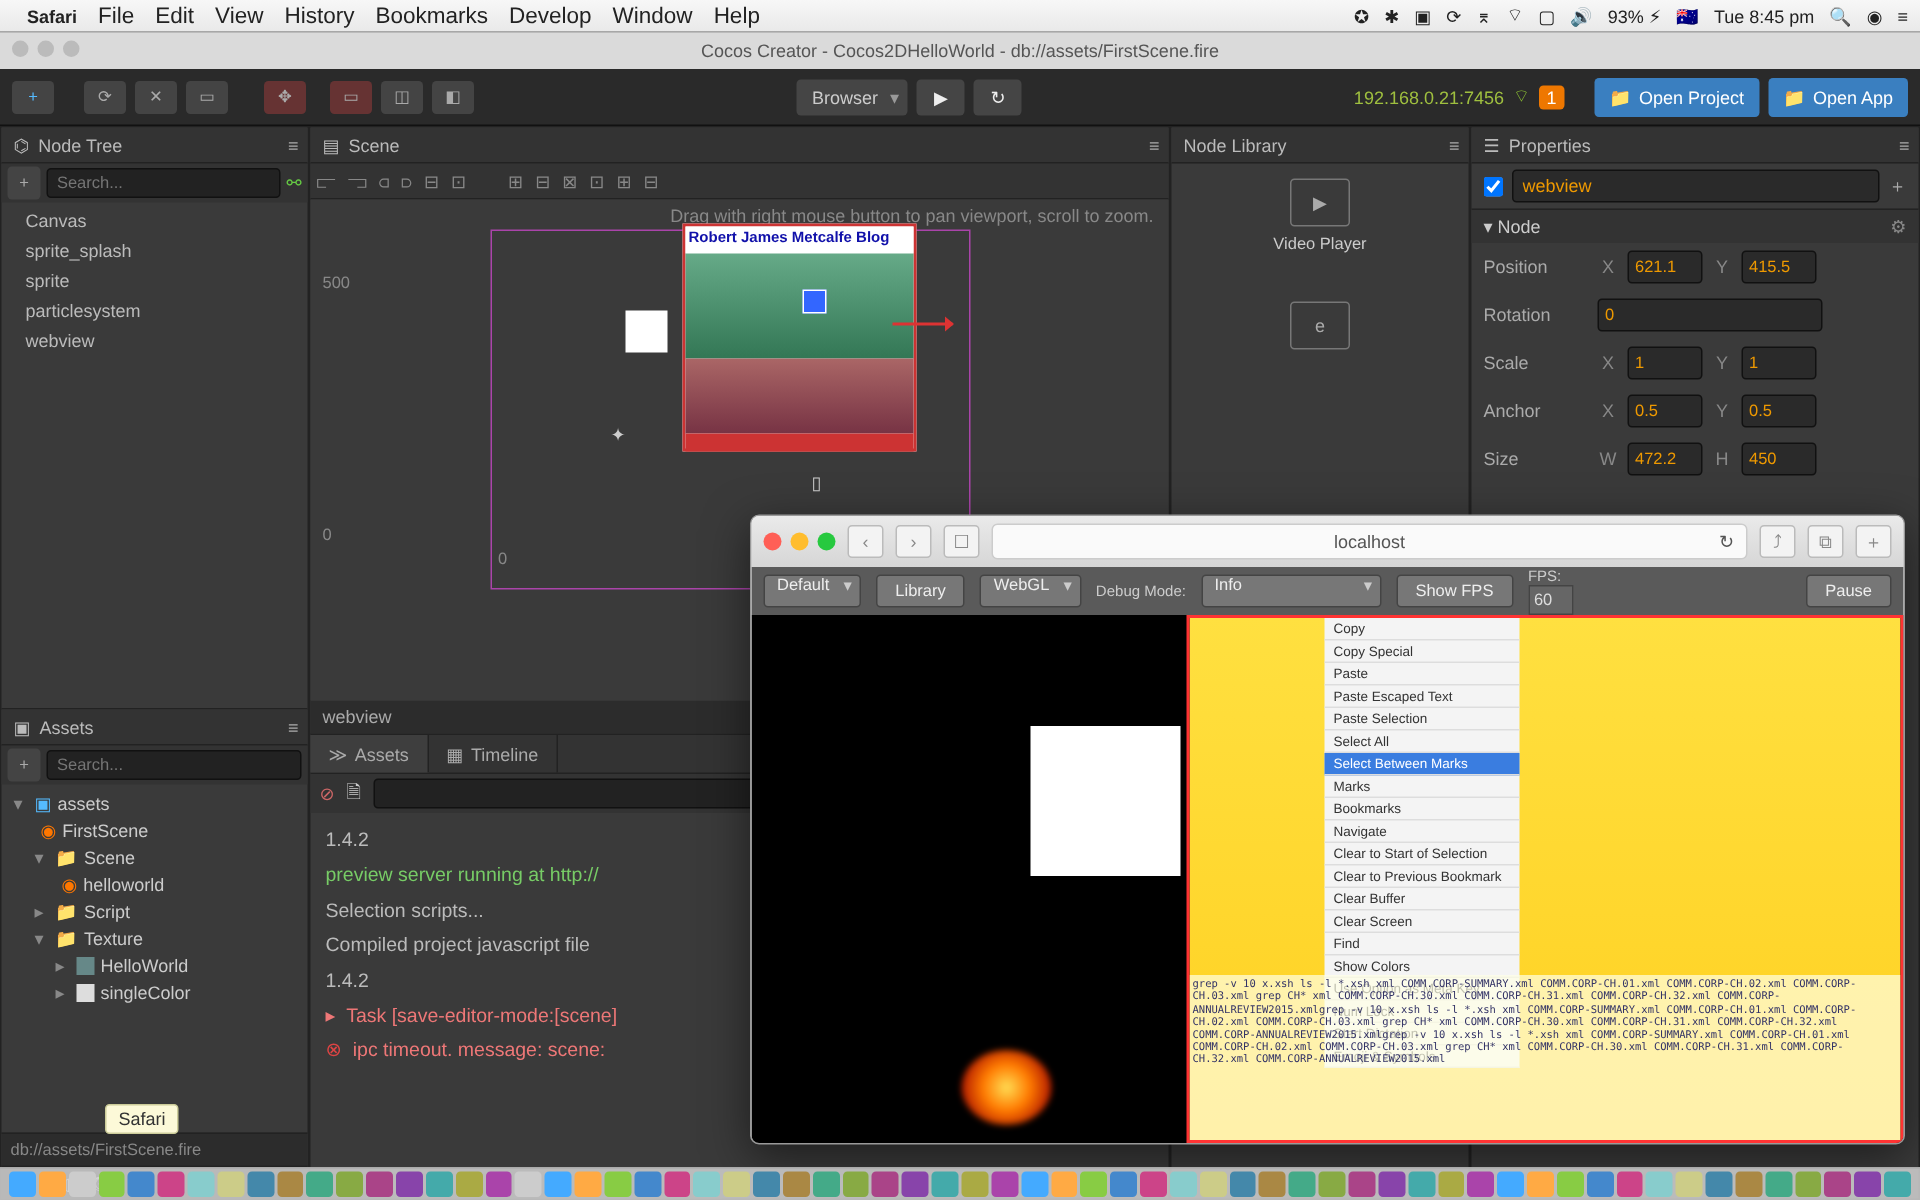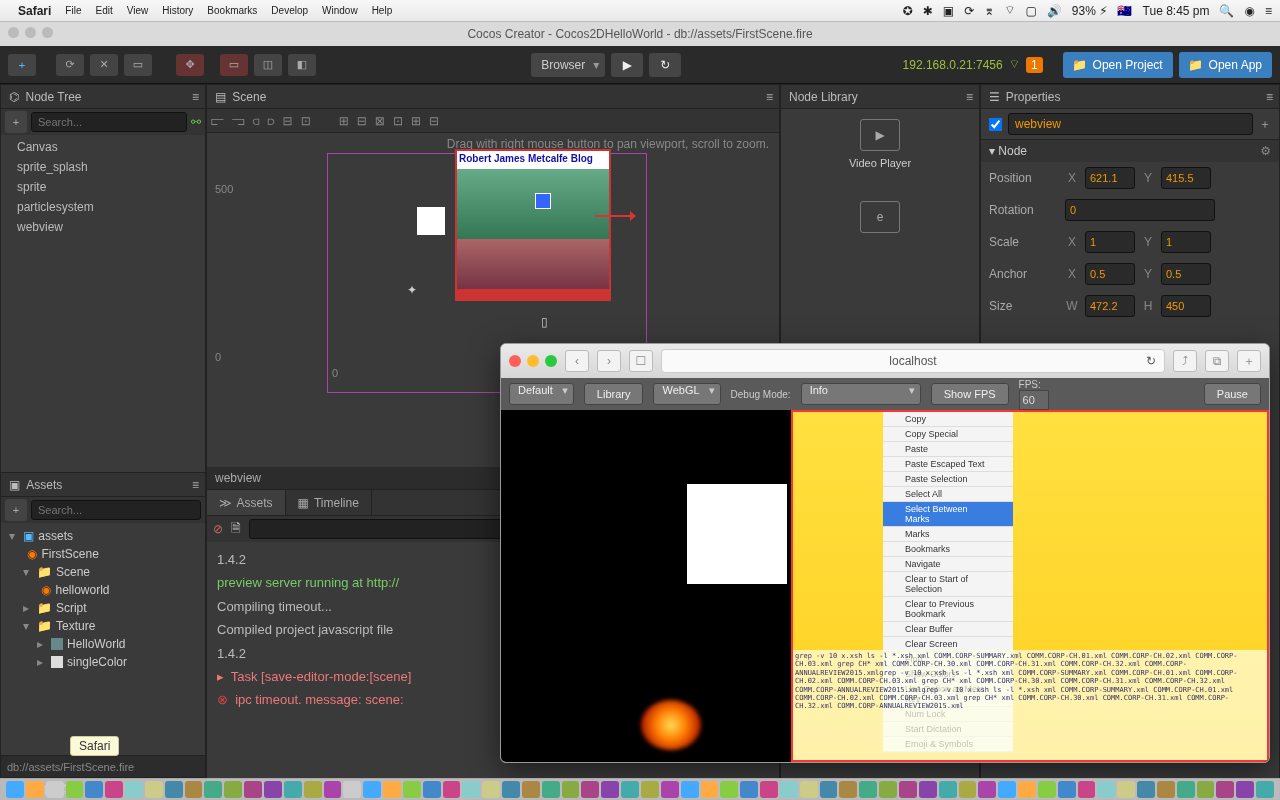--- a/index.html
+++ b/index.html
@@ -2,21 +2,21 @@
 <html><head>
 <meta charset="utf-8">
 <style>
 * { margin:0; padding:0; box-sizing:border-box; font-family:-apple-system,BlinkMacSystemFont,"Helvetica Neue",sans-serif; }
 body { width:1280px; height:800px; background:#3a3a3a; overflow:hidden; position:relative; font-size:12px; color:#ccc; }
 
 
 .menubar { height:22px; background:linear-gradient(#f7f7f7,#e9e9e9); display:flex; align-items:center; padding:0 8px; border-bottom:1px solid #bbb; color:#222; }
 .menubar .apple { font-size:14px; margin-right:10px; }
 .menubar .app { font-weight:700; margin-right:14px; }
-.menubar .m { margin-right:14px; font-size:10px; }
+.menubar .m { margin-right:14px; font-size:15px; }
 .menubar .tray { margin-left:auto; display:flex; align-items:center; gap:10px; }
 .menubar .tray span { font-size:12px; }
 
 
 .cocos-title { height:24px; background:#dadada; text-align:center; color:#555; font-size:12px; line-height:24px; position:relative; }
 .cocos-title .dots { position:absolute; left:8px; top:5px; display:flex; gap:6px; }
 .dot { width:11px; height:11px; border-radius:50%; background:#bbb; }
 
 
 .toolbar { height:38px; background:#2a2a2a; border-bottom:1px solid #111; display:flex; align-items:center; padding:0 8px; gap:6px; }
@@ -111,21 +111,21 @@
 .sel::after { content:"▾"; position:absolute; right:5px; color:#ccc; }
 .sbtn { padding:0 12px; height:22px; background:#777; border:1px solid #444; border-radius:3px; color:#eee; font-size:11px; display:flex; align-items:center; }
 .dlabel { color:#ccc; font-size:10px; line-height:1.1; }
 .fpsbox { width:30px; height:20px; background:#666; border:1px solid #444; color:#ddd; font-size:11px; padding:0 3px; display:flex; align-items:center; }
 .safari .page { flex:1; background:#000; display:flex; position:relative; }
 .game-left { flex:0 0 290px; position:relative; }
 .game-left .whiteblock { position:absolute; left:186px; top:74px; width:100px; height:100px; background:#fff; }
 .explosion { position:absolute; left:140px; bottom:12px; width:60px; height:50px; background:radial-gradient(circle,#ffde55 0%,#ff7a00 40%,#a10 80%,transparent 100%); border-radius:50%; filter:blur(2px); }
 .blogimg { flex:1; background:linear-gradient(#ffe040,#ffd020); border:2px solid #f33; position:relative; overflow:hidden; }
 .blogimg .menu { position:absolute; left:90px; top:0; width:130px; background:#f4f4f4; font-size:9px; color:#333; }
-.blogimg .menu div { padding:2px 22px; border-bottom:1px solid #ddd; }
+.blogimg .menu div { padding:2px 6px; border-bottom:1px solid #ddd; }
 .blogimg .menu .hl { background:#3a7de0; color:#fff; }
 .termlines { position:absolute; left:0; right:0; bottom:0; height:110px; background:rgba(255,255,230,0.7); font-family:Menlo,monospace; font-size:7px; color:#336; padding:2px; overflow:hidden; line-height:1.2; }
 
 
 .dock { position:absolute; bottom:0; left:0; right:0; height:22px; background:rgba(210,210,210,0.85); display:flex; align-items:center; padding:0 6px; gap:2px; border-top:1px solid #aaa; }
 .dock .d { width:18px; height:17px; border-radius:3px; }
 
 
 .tip { position:absolute; left:70px; top:736px; background:#fcf9d8; border:1px solid #cc9; border-radius:3px; padding:2px 8px; color:#333; font-size:12px; }
 </style>
@@ -343,21 +343,21 @@
         <span>🗎</span>
         <input class="searchbox" style="width: 120px;">
         <label style="display:flex;align-items:center;gap:4px">
             <input type="checkbox" style="">
             <span>Regex</span>
           </label>
       </div>
       <div class="console-body">
         <div class="log-w">1.4.2</div>
         <div class="log-g">preview server running at http://</div>
-        <div class="log-w">Compiling timeout...</div>
+        <div class="log-w">Selection scripts...</div>
         <div class="log-w">Compiled project javascript file</div>
         <div class="log-w">1.4.2</div>
         <div class="log-r">▸ &nbsp;<span>Task [save-editor-mode:[scene]</span></div>
         <div class="log-r"><span style="color:#d44">⊗</span> &nbsp;<span>ipc timeout. message: scene:</span></div>
       </div>
     </div>
   </div>
 
   <div class="col lib">
     <div class="panel-head">

